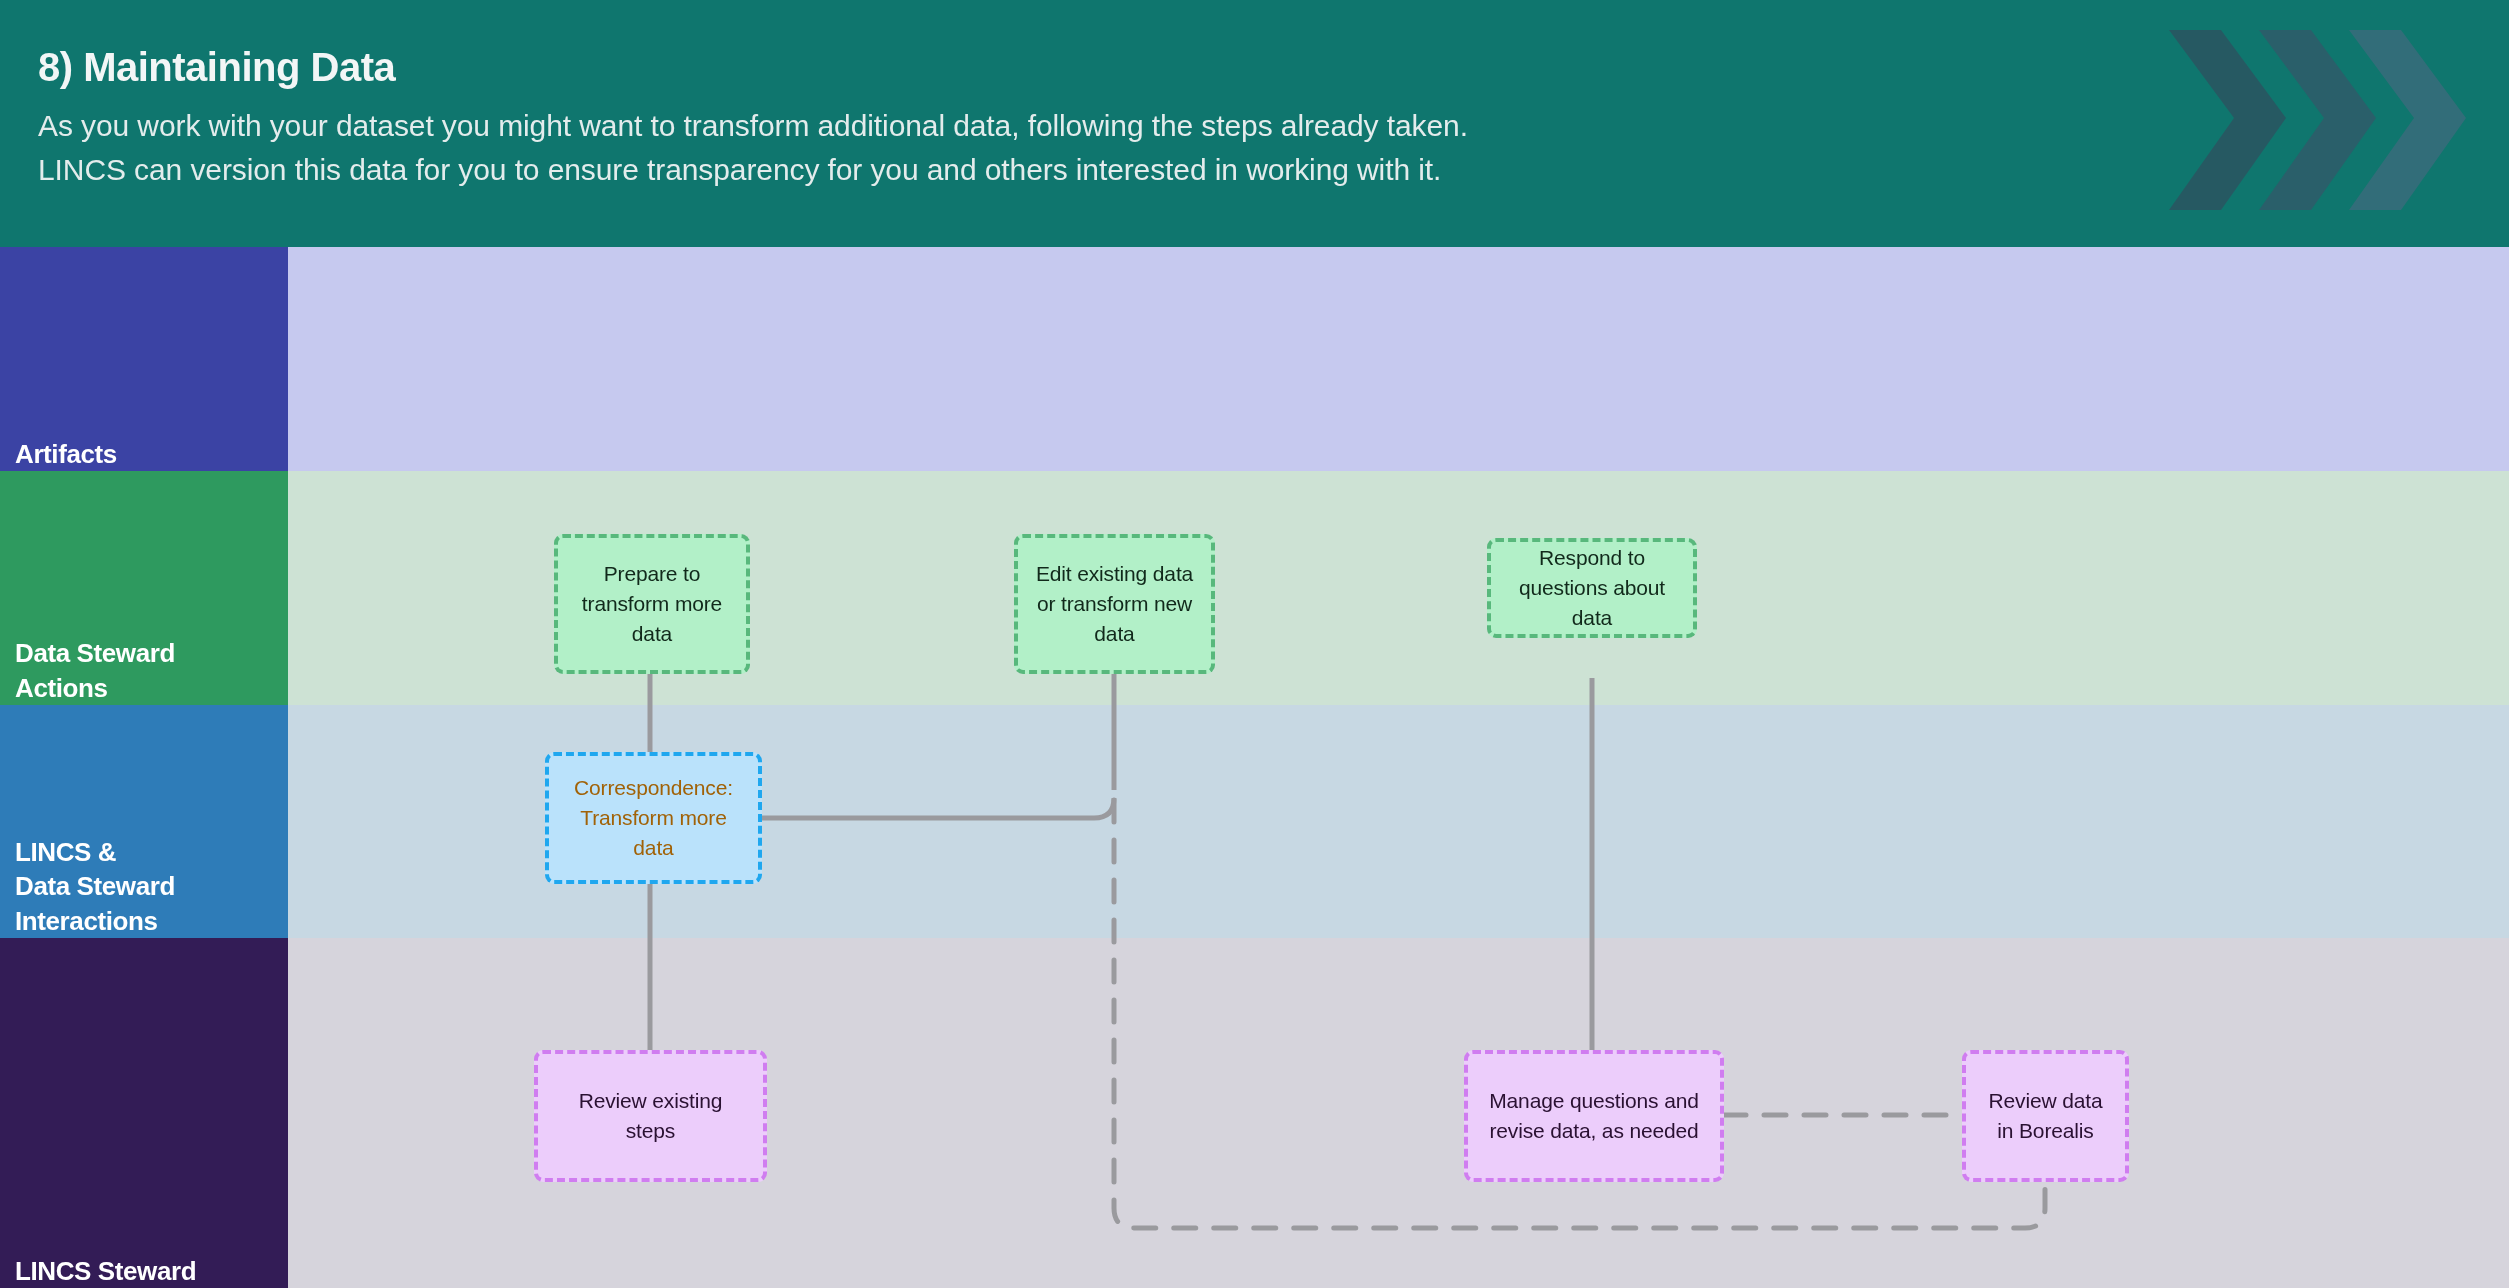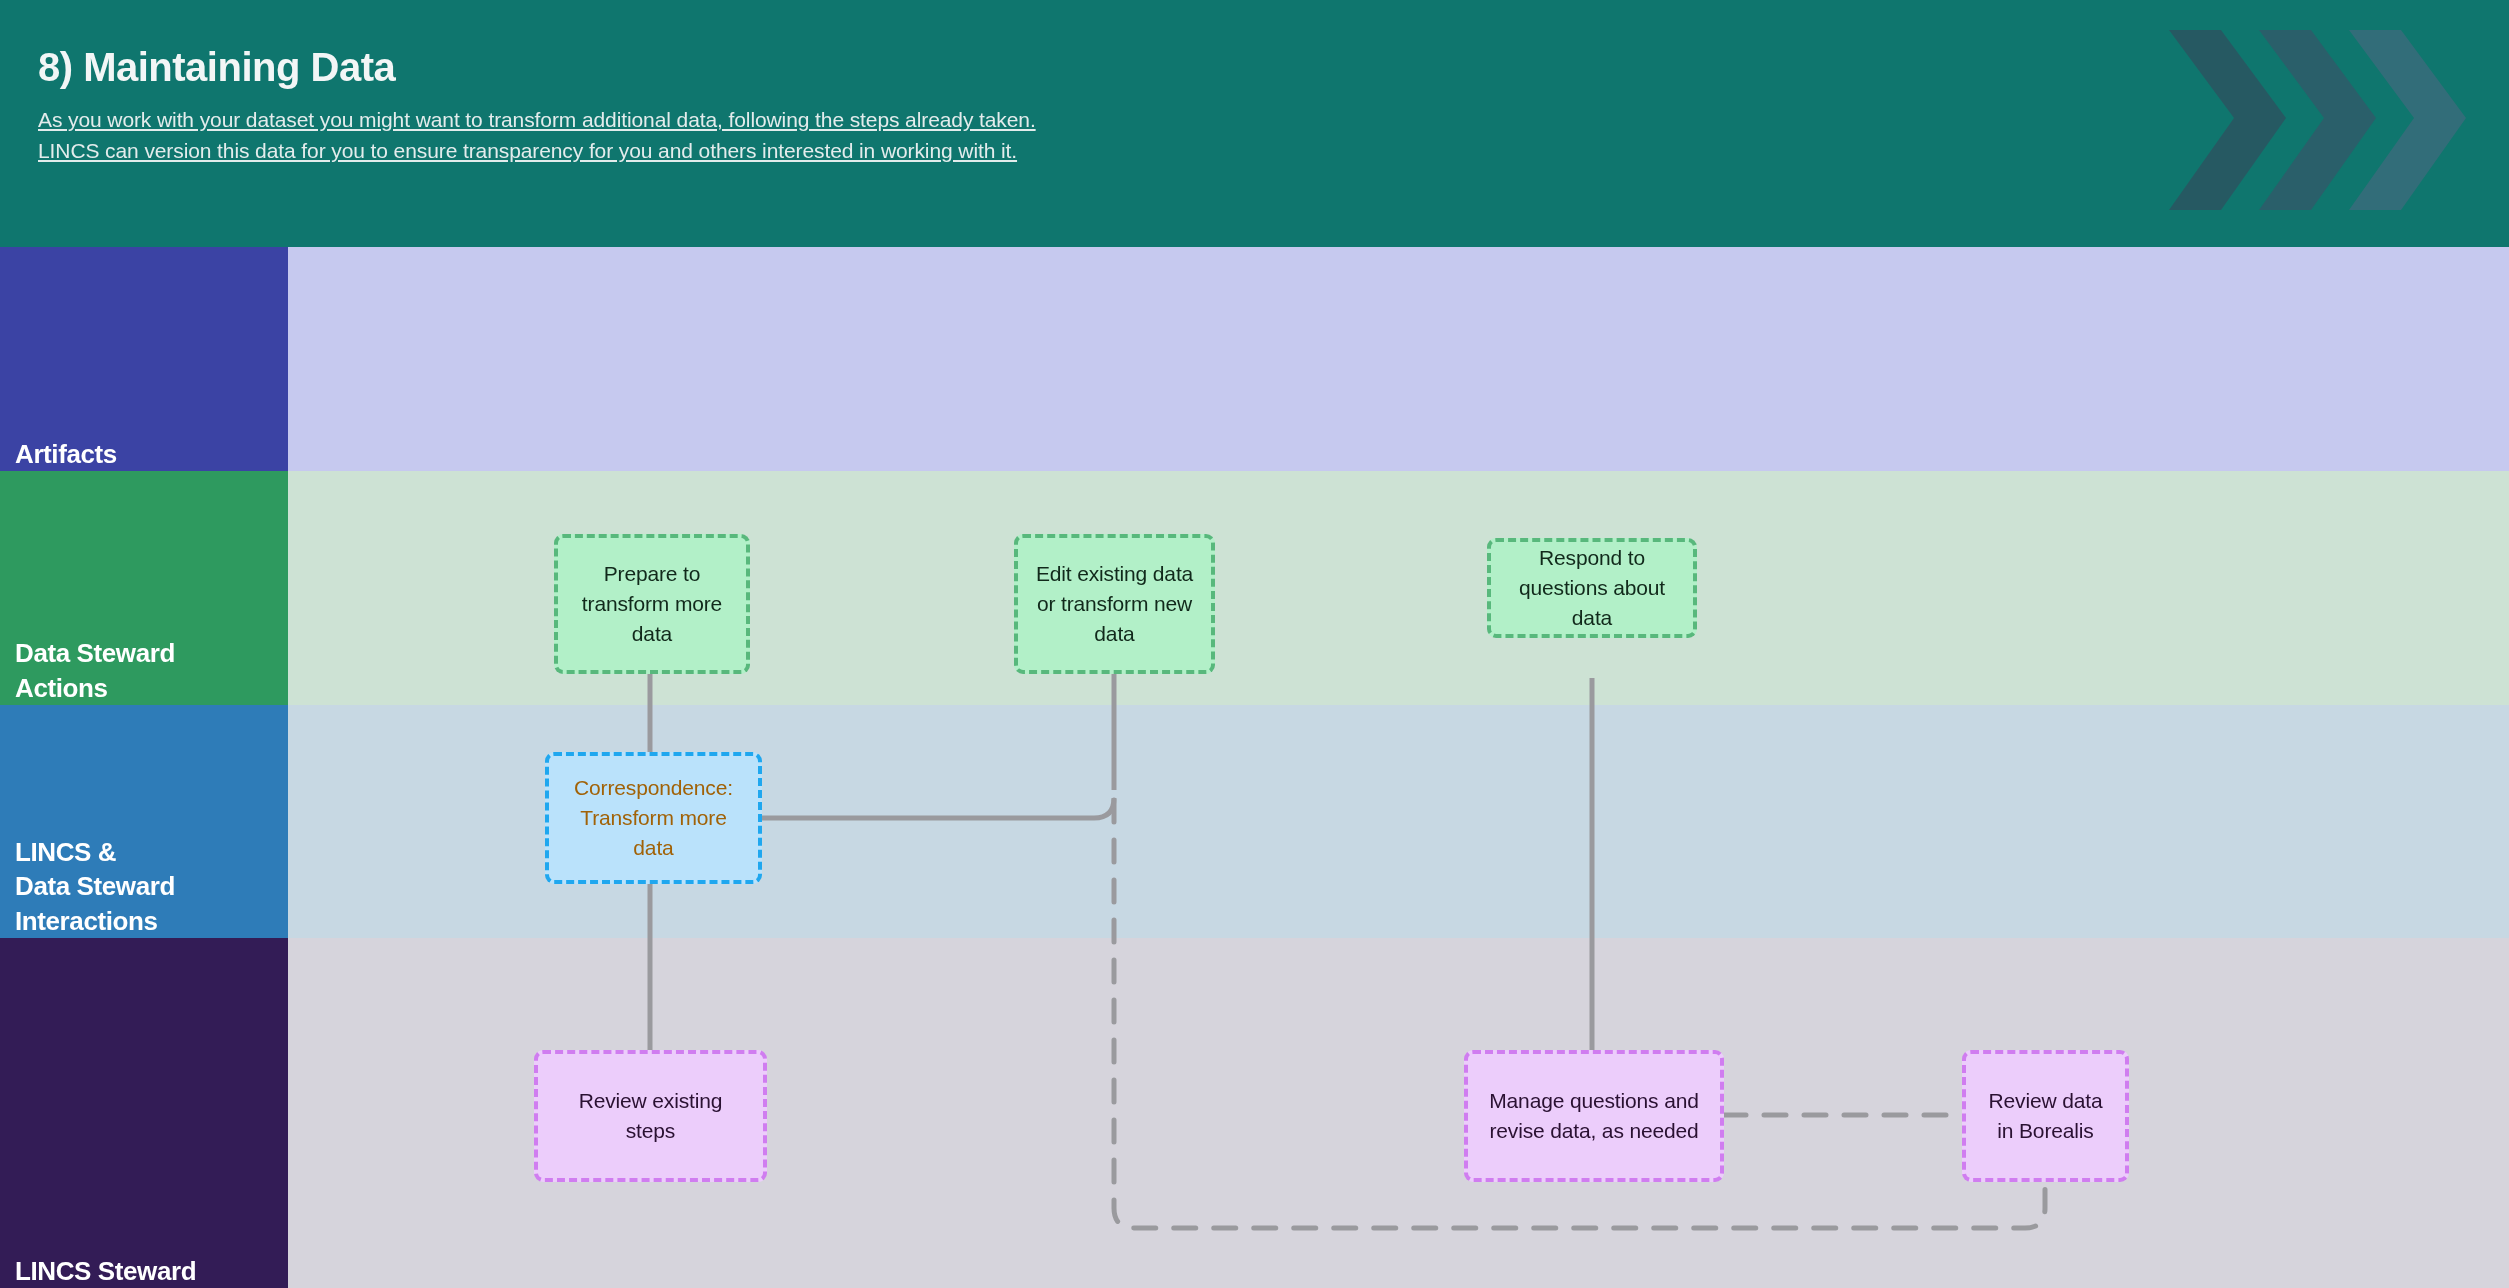--- a/index.html
+++ b/index.html
@@ -19,22 +19,22 @@
     width: 2509px; height: 247px;
     background: #0f766e;
     overflow: hidden;
   }
   #header-text { position: absolute; left: 38px; top: 45px; width: 1600px; }
   #header-title {
     font-size: 40px; font-weight: bold; color: #f2f6f6;
     letter-spacing: -0.5px; line-height: 1.1;
   }
   .header-sub {
-    font-size: 21px; color: #e3ecec; line-height: 1.48;
-    letter-spacing: -0.1px; font-weight: 400; text-decoration: underline;
+    font-size: 30px; color: #e3ecec; line-height: 1.48;
+    letter-spacing: -0.1px; font-weight: 400;
   }
   #header-sub-wrap { margin-top: 15px; }
   #chevrons { position: absolute; right: 0; top: 0; width: 350px; height: 247px; }
 
   
   .lane { position: absolute; left: 0; width: 2509px; }
   .lane-label {
     position: absolute; left: 0; top: 0;
     width: 340px; height: 100%;
     display: flex; align-items: flex-end;

